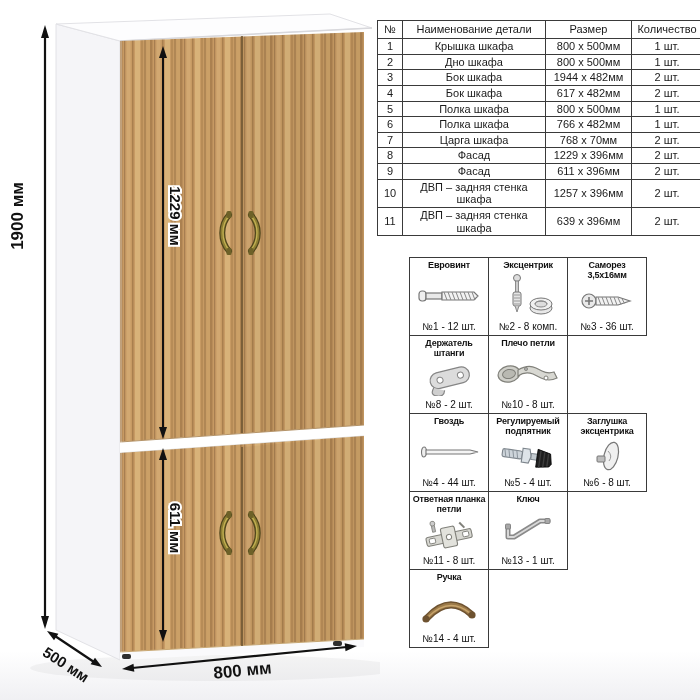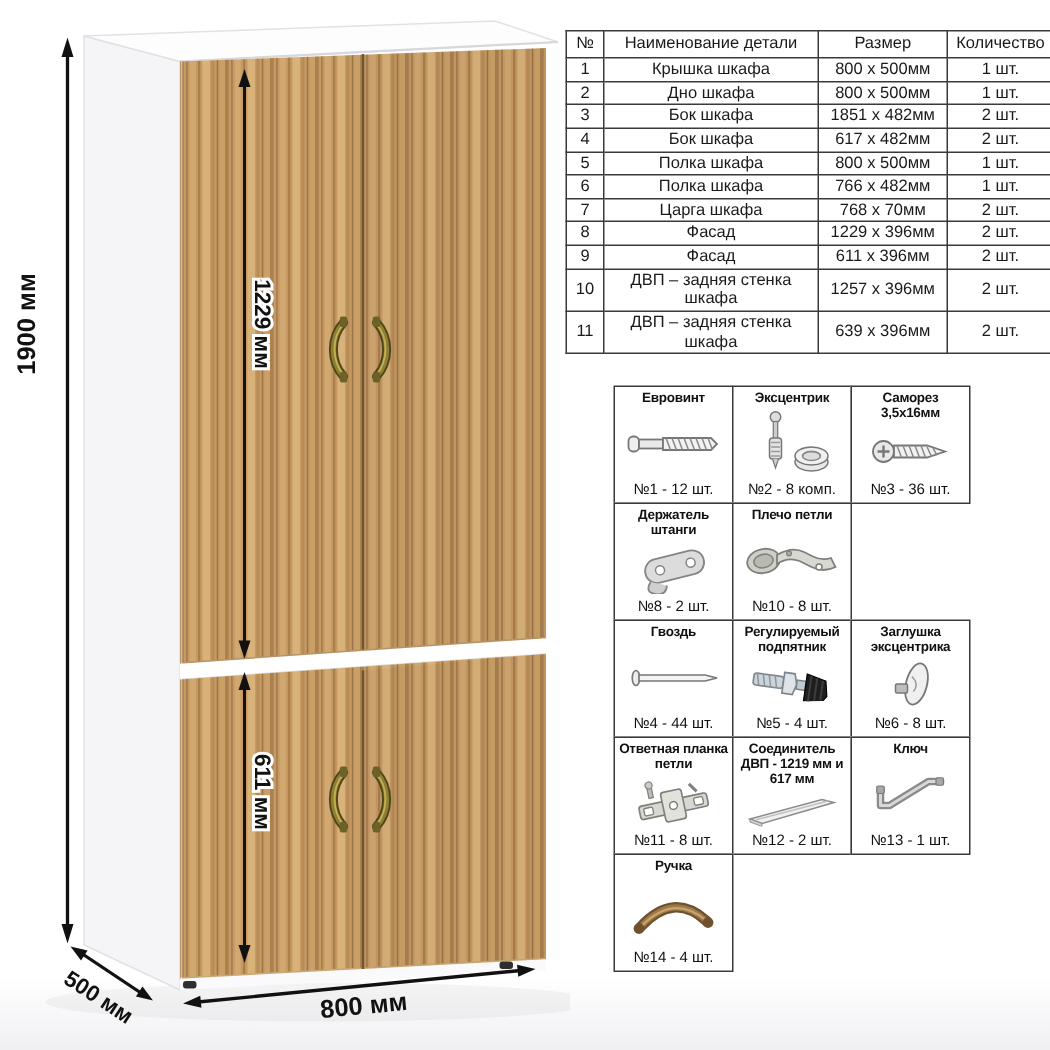--- a/index.html
+++ b/index.html
@@ -154,21 +154,21 @@
     </tr>
     <tr>
       <td class="col-num">2</td>
       <td class="col-name">Дно шкафа</td>
       <td class="col-size">800 x 500мм</td>
       <td class="col-qty">1 шт.</td>
     </tr>
     <tr>
       <td class="col-num">3</td>
       <td class="col-name">Бок шкафа</td>
-      <td class="col-size">1851 x 482мм</td>
+      <td class="col-size">1944 x 482мм</td>
       <td class="col-qty">2 шт.</td>
     </tr>
     <tr>
       <td class="col-num">4</td>
       <td class="col-name">Бок шкафа</td>
       <td class="col-size">617 x 482мм</td>
       <td class="col-qty">2 шт.</td>
     </tr>
     <tr>
       <td class="col-num">5</td>
@@ -344,31 +344,20 @@
               <rect x="45" y="18" width="6" height="5" rx="1" fill="#fff" stroke="#80807a" stroke-width="0.9"></rect>
               <rect x="16" y="4" width="3" height="8" fill="#bbb" stroke="#80807a" stroke-width="0.8"></rect>
               <circle cx="17.5" cy="3.5" r="2.4" fill="#ccc" stroke="#80807a" stroke-width="0.8"></circle>
               <path d="M44,8 l4,6" stroke="#80807a" stroke-width="2"></path>
             </g>
           </svg>
         </div>
         <div class="hw-count">№11 - 8 шт.</div>
       </div>
       <div class="hw-cell">
-        <div class="hw-name">Соединитель ДВП - 1219 мм и 617 мм</div>
-        <div class="hw-icon">
-          <svg width="64" height="22" viewBox="0 0 64 22">
-            <polygon points="4,17 52,4 60,6 12,20" fill="#f0f0f0" stroke="#8a8a8a" stroke-width="1"></polygon>
-            <polygon points="4,17 12,20 12,22 4,19" fill="#cfcfcf" stroke="#8a8a8a" stroke-width="0.6"></polygon>
-            <line x1="8" y1="17.5" x2="56" y2="5" stroke="#c0c0c0" stroke-width="1"></line>
-          </svg>
-        </div>
-        <div class="hw-count">№12 - 2 шт.</div>
-      </div>
-      <div class="hw-cell">
         <div class="hw-name">Ключ</div>
         <div class="hw-icon">
           <svg width="56" height="34" viewBox="0 0 56 34">
             <path d="M8,14 v10 M8,24 h6 l26,-16 h8" fill="none" stroke="#8a8a8a" stroke-width="5" stroke-linecap="round" stroke-linejoin="round"></path>
             <path d="M8,14 v10 M8,24 h6 l26,-16 h8" fill="none" stroke="#d8d8d8" stroke-width="2" stroke-linecap="round" stroke-linejoin="round"></path>
             <rect x="5.5" y="11" width="5" height="5" rx="1" fill="#a8a8a8" stroke="#777" stroke-width="0.8"></rect>
             <rect x="45" y="5.5" width="5" height="5" rx="1" fill="#a8a8a8" stroke="#777" stroke-width="0.8"></rect>
           </svg>
         </div>
         <div class="hw-count">№13 - 1 шт.</div>

